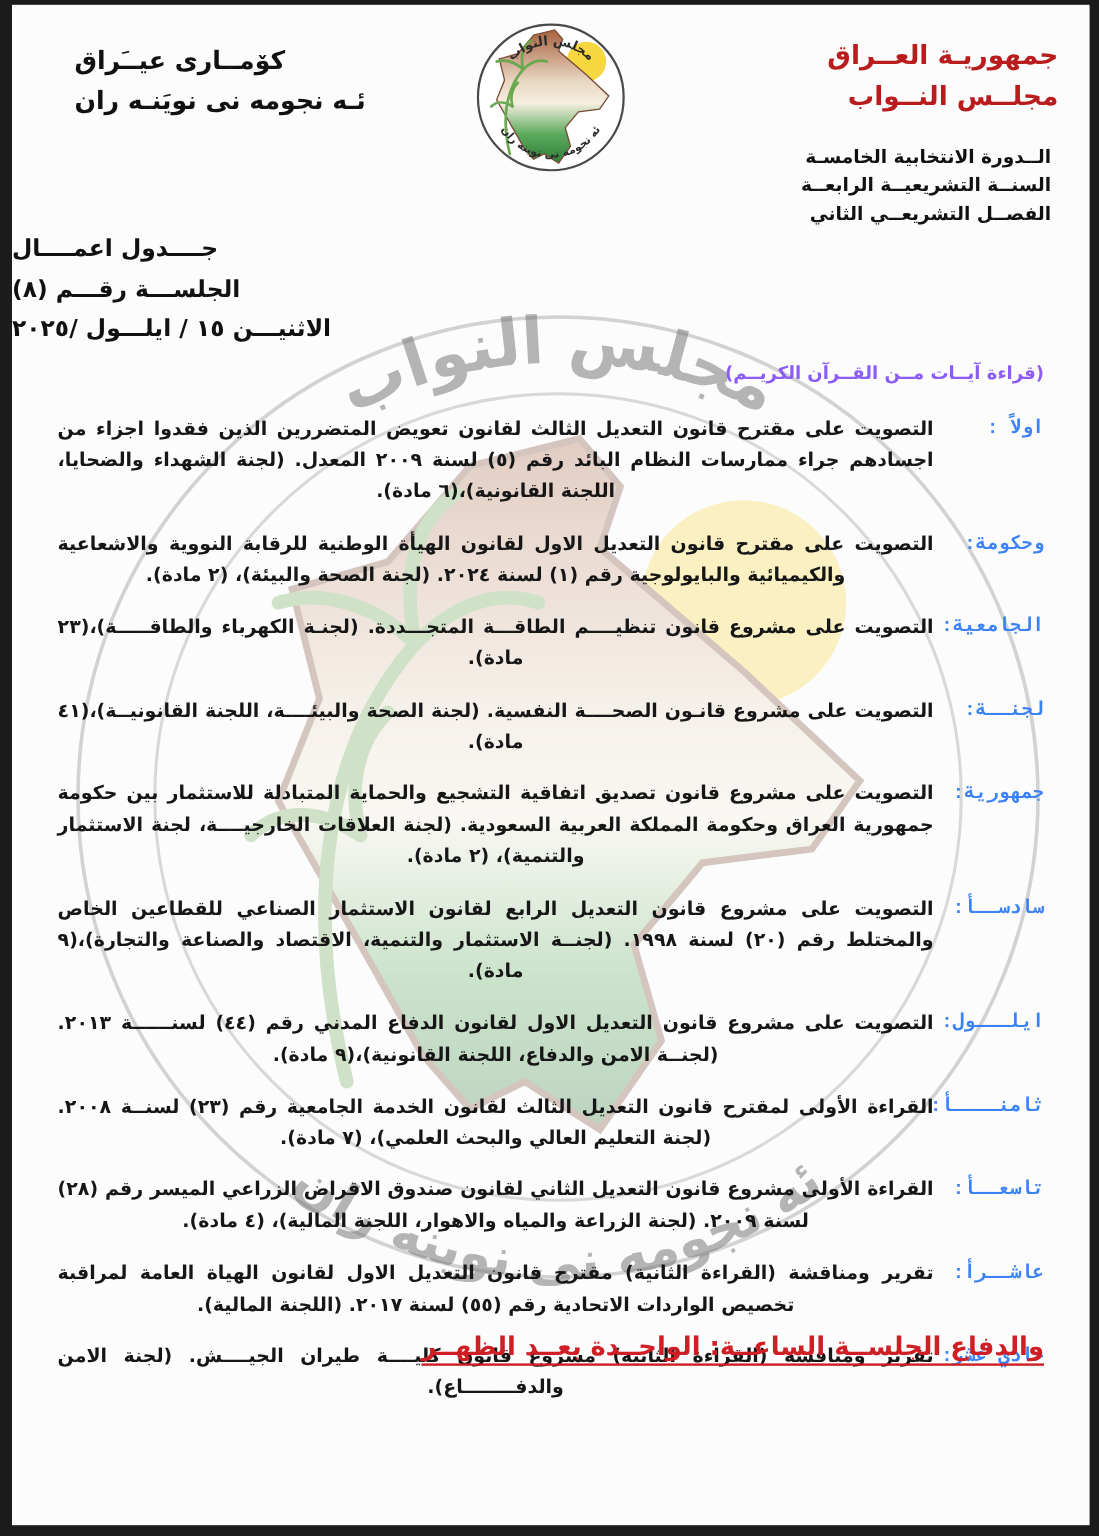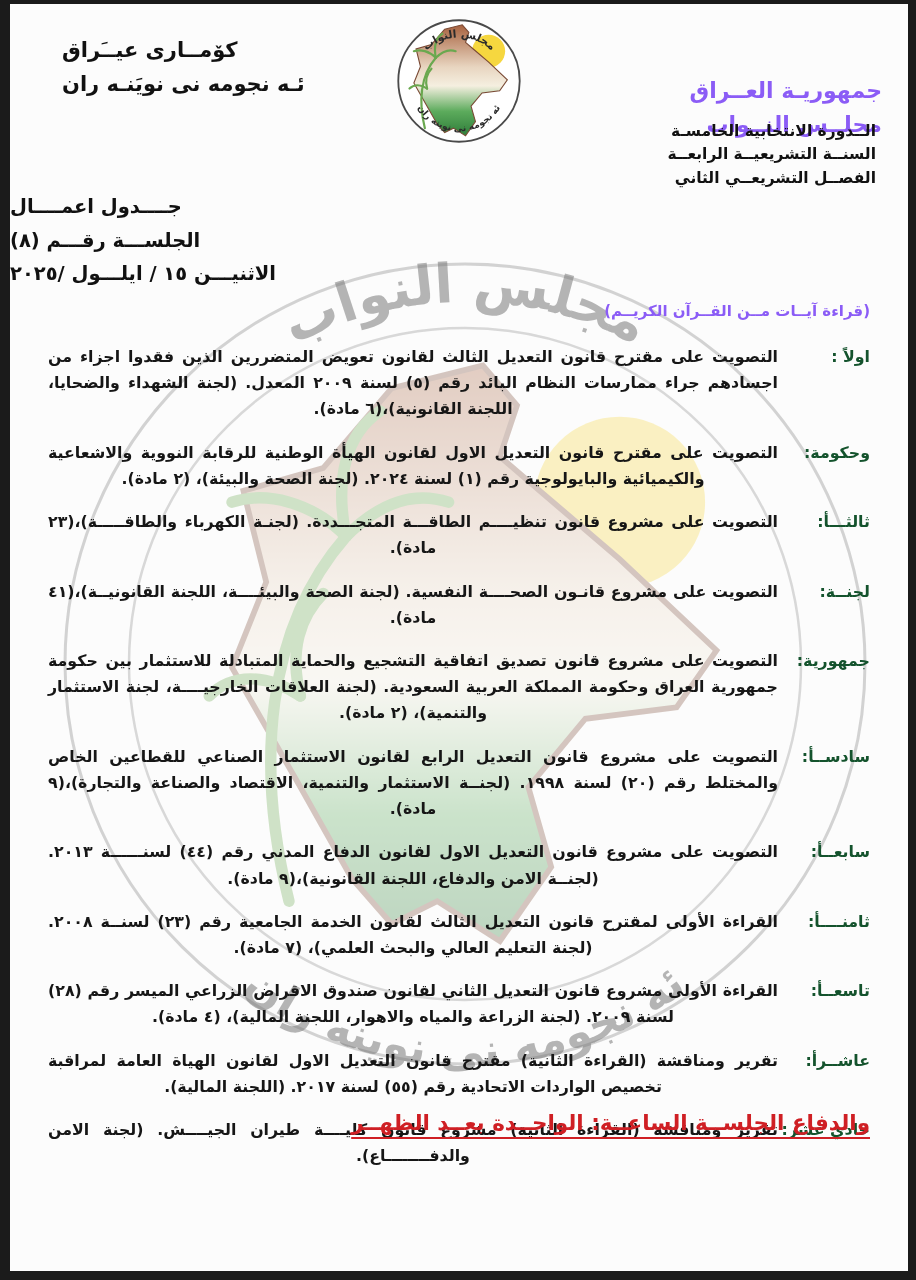--- a/index.html
+++ b/index.html
@@ -9,22 +9,22 @@
     font-family:"DejaVu Sans",sans-serif;
   }
   .page{
     position:absolute;left:10px;top:4px;right:8px;bottom:9px;
     background:#fcfcfc;overflow:hidden;
   }
   
   .watermark{position:absolute;left:-30px;top:175px;width:970px;height:970px;pointer-events:none;}
   
   .hdr-right{
-    position:absolute;top:26px;right:26px;text-align:right;color:#8b5cf6;
-    font-weight:bold;font-size:22px;line-height:1.55;margin-top:44px;
+    position:absolute;top:26px;right:26px;text-align:right;color:#b91c1c;
+    font-weight:bold;font-size:22px;line-height:1.55;
   }
   .session-block{
     position:absolute;top:116px;right:32px;text-align:right;color:#111;
     font-weight:bold;font-size:15.5px;line-height:1.5;
   }
   .hdr-left{
     position:absolute;top:30px;left:52px;text-align:left;color:#111;
     font-weight:bold;font-size:21px;line-height:1.6;
   }
   .logo{position:absolute;top:14px;left:50%;transform:translateX(-50%);width:126px;height:126px;}
@@ -40,21 +40,21 @@
   
   .agenda{
     position:absolute;top:340px;right:38px;left:38px;color:#161616;
   }
   .agenda-item{
     position:relative;padding-right:92px;margin-bottom:17px;
     font-weight:bold;font-size:15.8px;line-height:1.66;
     text-align:justify;text-align-last:center;
   }
   .agenda-item .lbl{
-    position:absolute;right:0;top:0;color:#14532d;white-space:nowrap;
+    position:absolute;right:0;top:0;color:#3b82f6;white-space:nowrap;font-family:Liberation Mono, monospace;
   }
   
   .footer-line{
     position:absolute;top:1106px;right:38px;
     color:#cf1f24;font-weight:bold;font-size:21.5px;
     text-decoration:underline;text-underline-offset:7px;text-decoration-thickness:2px;
   }
 </style>
 </head>
 <body>
@@ -144,41 +144,41 @@
       <span class="lbl">اولاً :</span>
       <span>التصويت على مقترح قانون التعديل الثالث لقانون تعويض المتضررين الذين فقدوا اجزاء من اجسادهم جراء ممارسات النظام البائد رقم (٥) لسنة ٢٠٠٩ المعدل. (لجنة الشهداء والضحايا، اللجنة القانونية)،(٦ مادة).</span>
     </div>
 
     <div class="agenda-item">
       <span class="lbl">وحكومة:</span>
       <span>التصويت على مقترح قانون التعديل الاول لقانون الهيأة الوطنية للرقابة النووية والاشعاعية والكيميائية والبايولوجية رقم (١) لسنة ٢٠٢٤. (لجنة الصحة والبيئة)، (٢ مادة).</span>
     </div>
 
     <div class="agenda-item">
-      <span class="lbl">ثالثـــأ:</span>
+      <span class="lbl">الجامعية:</span>
       <span>التصويت على مشروع قانون تنظيــــم الطاقـــة المتجـــددة. (لجنـة الكهرباء والطاقـــــة)،(٢٣ مادة).</span>
     </div>
 
     <div class="agenda-item">
       <span class="lbl">لجنــة:</span>
       <span>التصويت على مشروع قانـون الصحــــة النفسية. (لجنة الصحة والبيئــــة، اللجنة القانونيــة)،(٤١ مادة).</span>
     </div>
 
     <div class="agenda-item">
       <span class="lbl">جمهورية:</span>
       <span>التصويت على مشروع قانون تصديق اتفاقية التشجيع والحماية المتبادلة للاستثمار بين حكومة جمهورية العراق وحكومة المملكة العربية السعودية. (لجنة العلاقات الخارجيــــة، لجنة الاستثمار والتنمية)، (٢ مادة).</span>
     </div>
 
     <div class="agenda-item">
       <span class="lbl">سادســأ:</span>
       <span>التصويت على مشروع قانون التعديل الرابع لقانون الاستثمار الصناعي للقطاعين الخاص والمختلط رقم (٢٠) لسنة ١٩٩٨. (لجنــة الاستثمار والتنمية، الاقتصاد والصناعة والتجارة)،(٩ مادة).</span>
     </div>
 
     <div class="agenda-item">
-      <span class="lbl">سابعــأ:</span>
+      <span class="lbl">ايلـــول:</span>
       <span>التصويت على مشروع قانون التعديل الاول لقانون الدفاع المدني رقم (٤٤) لسنــــــة ٢٠١٣. (لجنــة الامن والدفاع، اللجنة القانونية)،(٩ مادة).</span>
     </div>
 
     <div class="agenda-item">
       <span class="lbl">ثامنــــأ:</span>
       <span>القراءة الأولى لمقترح قانون التعديل الثالث لقانون الخدمة الجامعية رقم (٢٣) لسنــة ٢٠٠٨. (لجنة التعليم العالي والبحث العلمي)، (٧ مادة).</span>
     </div>
 
     <div class="agenda-item">
       <span class="lbl">تاسعــأ:</span>

